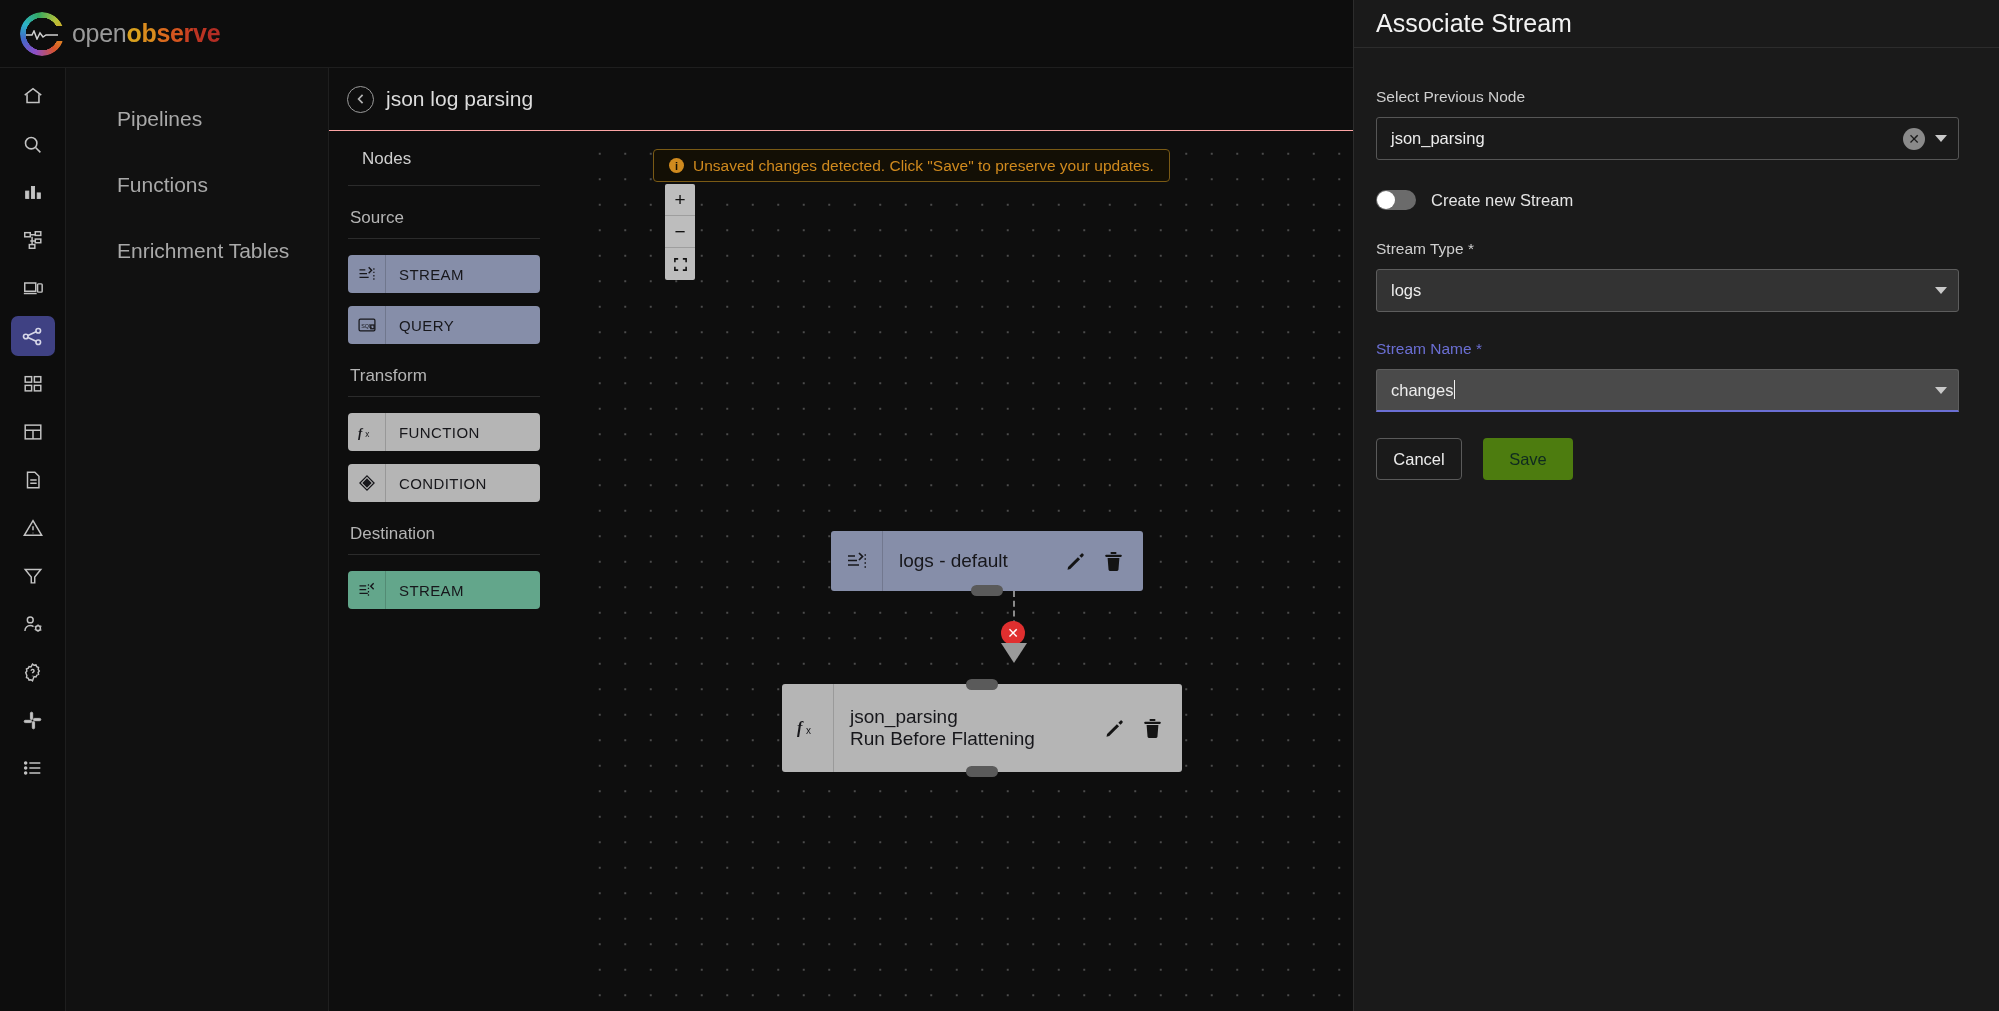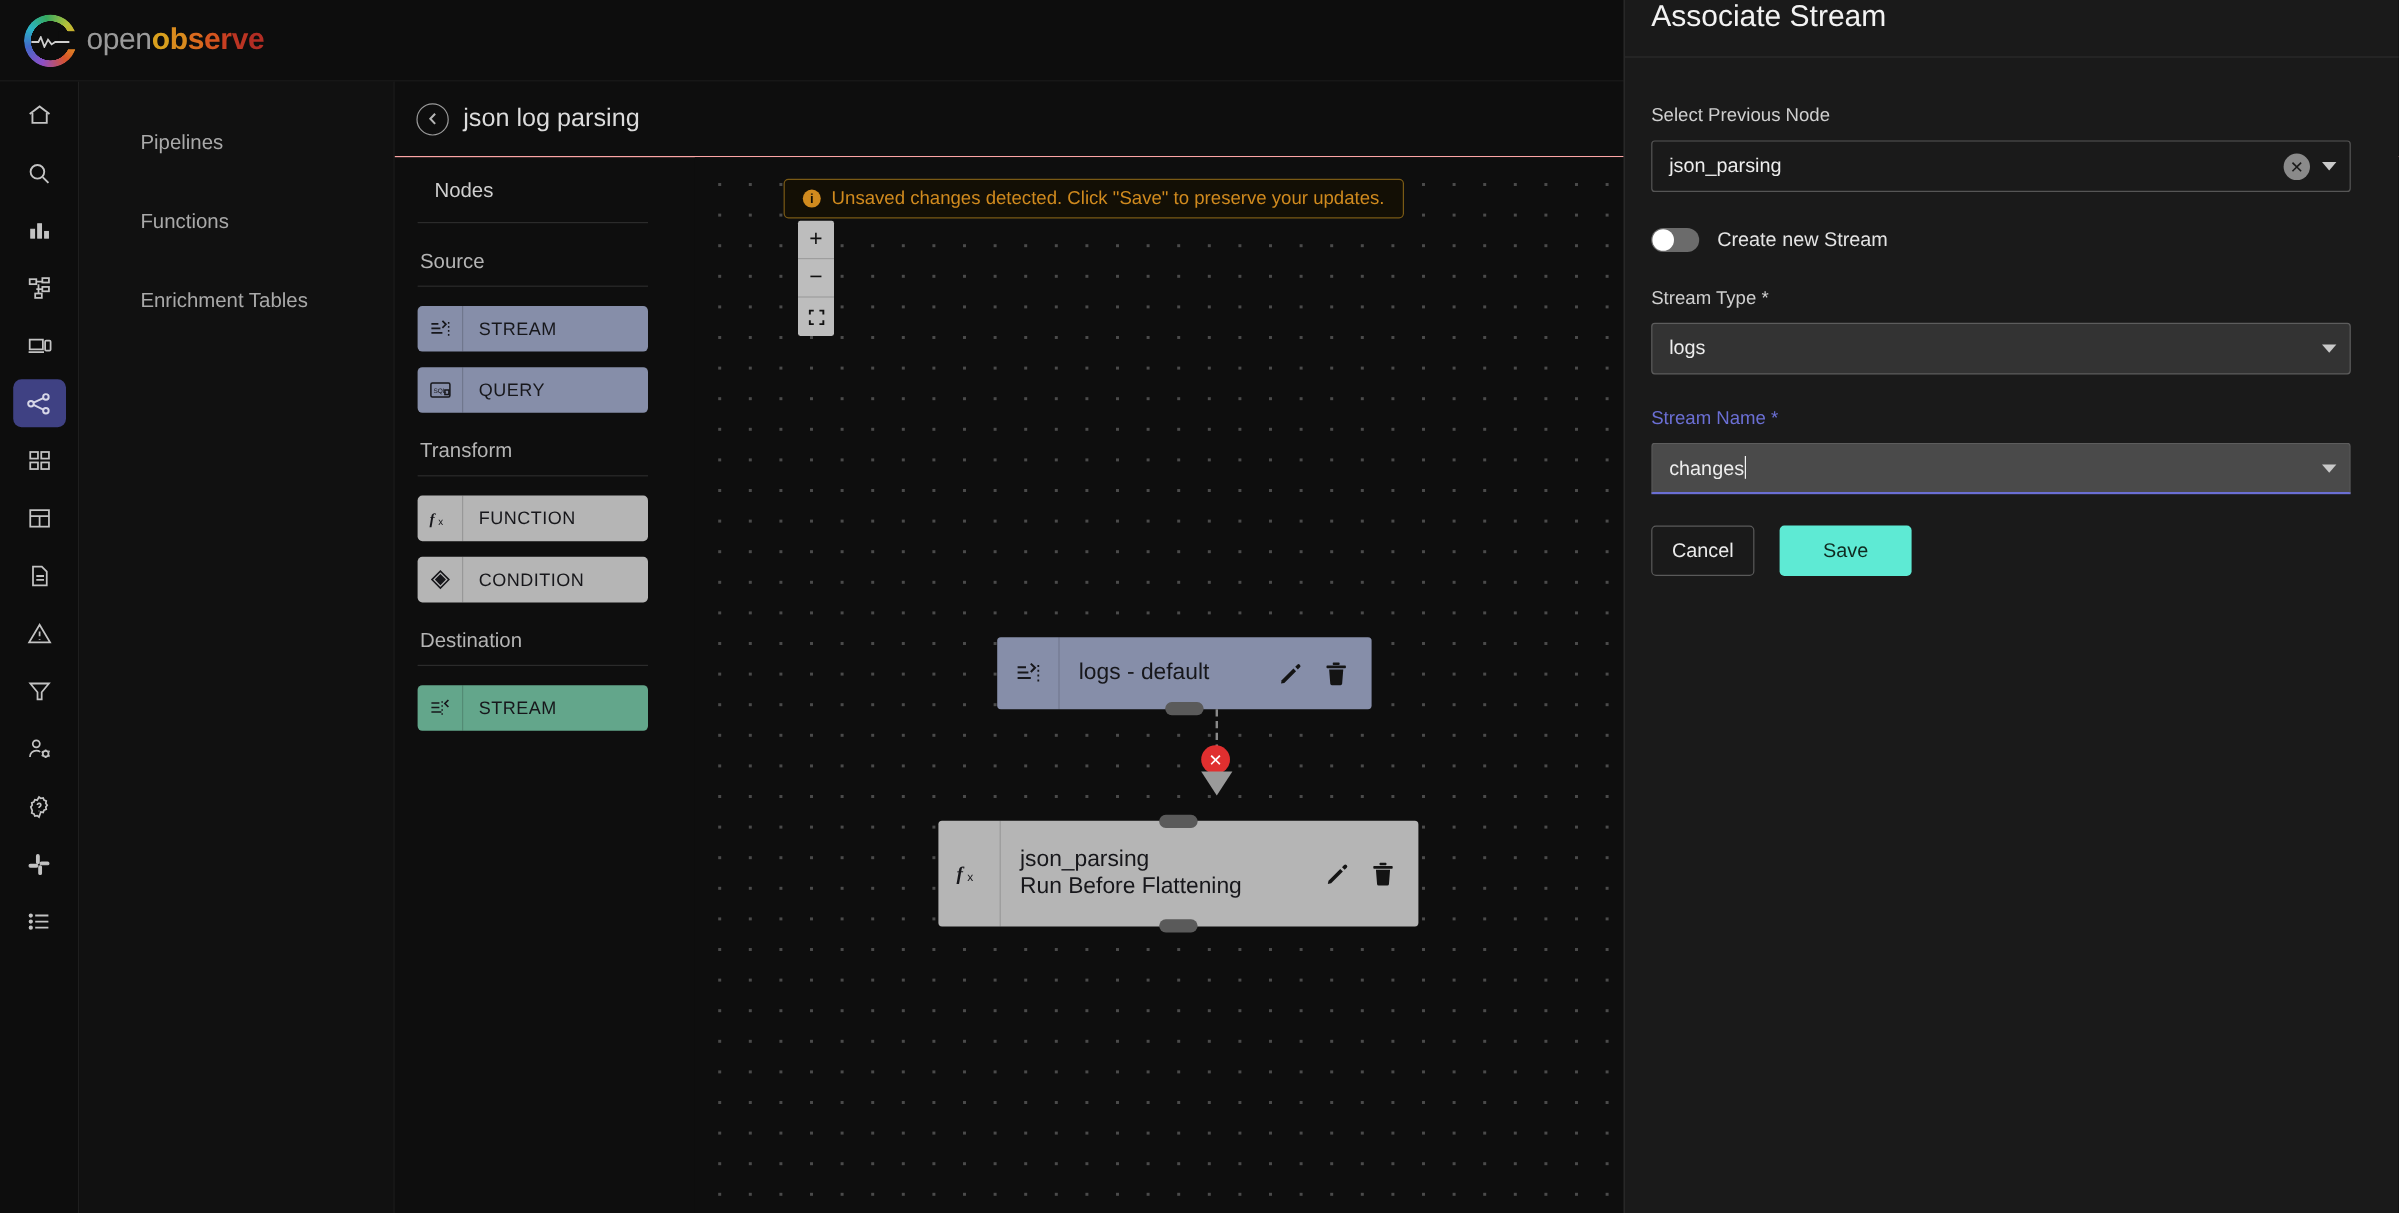--- a/index.html
+++ b/index.html
@@ -66,21 +66,21 @@
   .rail-item svg { stroke:#c3c3c3; }
   .rail-item.active svg { stroke:#d7d7e8; }
 
   
   .navcol {
     position:absolute; left:66px; top:68px; width:263px; height:943px;
     background:#111111; border-right:1px solid #1f1f1f; padding-top:18px;
   }
   .nav-item {
     height:66px; display:flex; align-items:center;
-    padding-left:51px; font-size:17px; color:#a9a9a9; cursor:pointer;
+    padding-left:51px; font-size:21px; color:#a9a9a9; cursor:pointer;
   }
 
   
   .editor { position:absolute; left:329px; top:68px; right:0; bottom:0; background:#0e0e0e; }
   .ed-head {
     height:63px; display:flex; align-items:center; gap:12px;
     padding-left:18px; border-bottom:1px solid #fca5a5;
   }
   .back-btn {
     width:27px; height:27px; border-radius:50%; border:1.6px solid #9a9a9a;
@@ -169,21 +169,21 @@
     border-left:13px solid transparent; border-right:13px solid transparent;
     border-top:20px solid #9a9a9a;
   }
 
   
   .panel {
     position:absolute; right:0; top:0; width:646px; height:1011px;
     background:#1a1a1a; border-left:1px solid #2c2c2c; z-index:20;
   }
   .panel-head {
-    height:48px; display:flex; align-items:flex-start; padding-left:22px;
+    height:48px; display:flex; align-items:center; padding-left:22px;
     border-bottom:1px solid #2c2c2c;
   }
   .panel-title { font-size:25px; color:#f2f2f2; }
   .panel-body { padding:40px 40px 0 22px; }
   .fld-label { font-size:15.5px; color:#cfcfcf; margin-bottom:11px; }
   .fld-label.req { color:#6b6fd4; }
   .sel-outline {
     height:43px; border:1px solid #565656; border-radius:3px; background:#1a1a1a;
     display:flex; align-items:center; padding:0 11px 0 14px; margin-bottom:30px;
     cursor:pointer;
@@ -217,21 +217,21 @@
     position:absolute; left:1px; top:1px; width:18px; height:18px;
     border-radius:50%; background:#fff;
   }
   .toggle-lbl { font-size:16.5px; color:#e4e4e4; }
   .btn-row { display:flex; gap:21px; margin-top:4px; }
   .btn {
     height:42px; border-radius:4px; font-size:16.5px; cursor:pointer;
     display:flex; align-items:center; justify-content:center;
   }
   .btn-cancel { width:86px; border:1px solid #5a5a5a; background:#1a1a1a; color:#ebebeb; }
-  .btn-save { width:110px; background:#5eead4; color:#0f2a20; border:none; }
+  .btn-save { width:90px; background:#4d7c0f; color:#0f2a20; border:none; }
 </style>
 </head>
 <body>
 
 <div id="app">
 
   <div class="topbar">
     <div class="brand">
       <div class="brand-logo">
         <div class="ring"></div>

